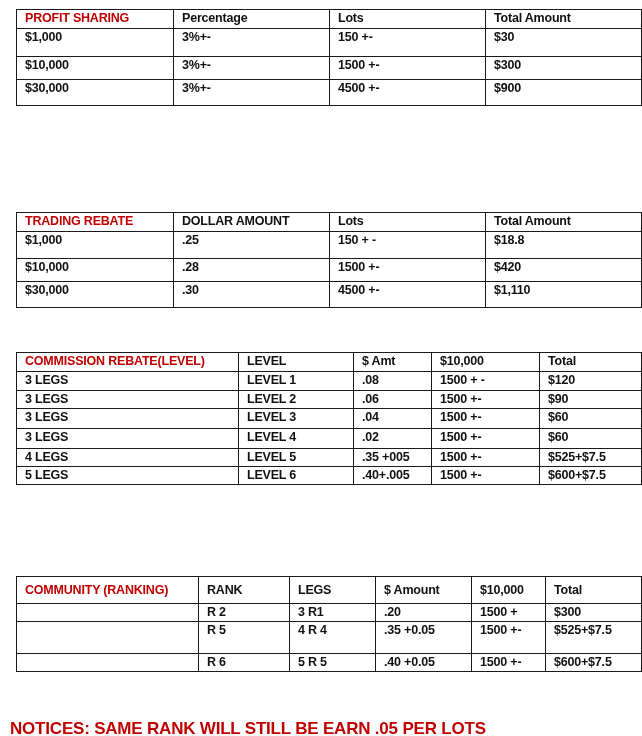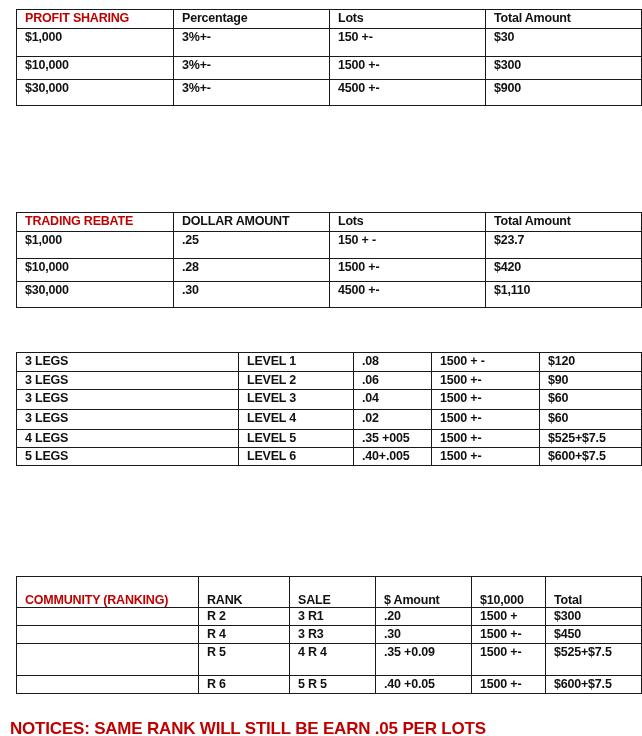--- a/index.html
+++ b/index.html
@@ -19,21 +19,21 @@
       vertical-align: top;
       white-space: nowrap; overflow: hidden;
       letter-spacing: -0.2px;
     }
     .hdr-red { color: #c00000; }
     .hdr td { font-weight: bold; }
     #t1 { top: 9px; }
     #t2 { top: 196px; margin-top: 16px; }
     #t3 { top: 352px; }
     #t4 { top: 576px; }
-    #t4 .hdr td { padding-top: 16px; }
+    #t4 .hdr td { padding-top: 6px; }
     .notice {
       position: absolute; left: 10px; top: 719px;
       color: #c00000; font-size: 17px; font-weight: bold;
       letter-spacing: -0.2px;
     }
   </style>
 </head>
 <body>
 
 <table id="t1">
@@ -82,21 +82,21 @@
       <tr class="hdr" style="height:19px">
     <td class="hdr-red">TRADING REBATE</td>
     <td>DOLLAR AMOUNT</td>
     <td>Lots</td>
     <td>Total Amount</td>
   </tr>
   <tr style="height:27px">
     <td>$1,000</td>
     <td>.25</td>
     <td>150 + -</td>
-    <td>$23.7</td>
+    <td>$18.8</td>
   </tr>
   <tr style="height:23px">
     <td>$10,000</td>
     <td>.28</td>
     <td>1500 +-</td>
     <td>$420</td>
   </tr>
   <tr style="height:26px">
     <td>$30,000</td>
     <td>.30</td>
@@ -108,20 +108,27 @@
 
 <table id="t3">
   <colgroup>
       <col style="width:222px">
       <col style="width:115px">
       <col style="width:78px">
       <col style="width:108px">
       <col style="width:102px">
     </colgroup>
   <tbody>
+      <tr class="hdr" style="height:19px">
+    <td class="hdr-red">COMMISSION REBATE(LEVEL)</td>
+    <td>LEVEL</td>
+    <td>$ Amt</td>
+    <td>$10,000</td>
+    <td>Total</td>
+  </tr>
   <tr style="height:19px">
     <td>3 LEGS</td>
     <td>LEVEL 1</td>
     <td>.08</td>
     <td>1500 + -</td>
     <td>$120</td>
   </tr>
   <tr style="height:18px">
     <td>3 LEGS</td>
     <td>LEVEL 2</td>
@@ -166,46 +173,38 @@
       <col style="width:91px">
       <col style="width:86px">
       <col style="width:96px">
       <col style="width:74px">
       <col style="width:96px">
     </colgroup>
   <tbody>
       <tr class="hdr" style="height:27px">
     <td class="hdr-red">COMMUNITY (RANKING)</td>
     <td>RANK</td>
-    <td>SALE</td>
+    <td>LEGS</td>
     <td>$ Amount</td>
     <td>$10,000</td>
     <td>Total</td>
   </tr>
   <tr style="height:18px">
     <td></td>
     <td>R 2</td>
     <td>3 R1</td>
     <td>.20</td>
     <td>1500 +</td>
     <td>$300</td>
   </tr>
-  <tr style="height:18px">
-    <td></td>
-    <td>R 4</td>
-    <td>3 R3</td>
-    <td>.30</td>
-    <td>1500 +-</td>
-    <td>$450</td>
-  </tr>
   <tr style="height:32px">
     <td></td>
     <td>R 5</td>
     <td>4 R 4</td>
-    <td>.35 +0.09</td>
+    <td>.35 +0.05</td>
     <td>1500 +-</td>
     <td>$525+$7.5</td>
   </tr>
   <tr style="height:18px">
     <td></td>
     <td>R 6</td>
     <td>5 R 5</td>
     <td>.40 +0.05</td>
     <td>1500 +-</td>
     <td>$600+$7.5</td>

